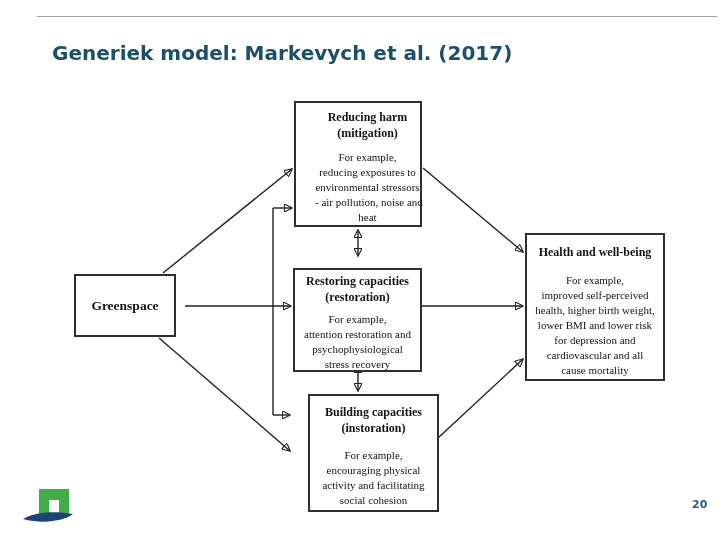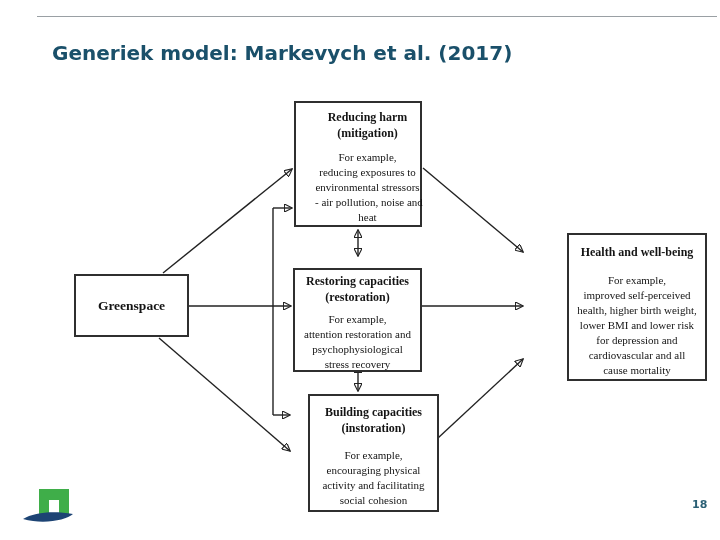--- a/index.html
+++ b/index.html
@@ -19,30 +19,30 @@
   .diagram{position:absolute;left:0;top:0;width:720px;height:540px;}
   .arrows{position:absolute;left:0;top:0;}
   .arrows path{stroke:#222;stroke-width:1.4;fill:none;}
   .node{
     position:absolute;box-sizing:border-box;background:#fff;
     border:2px solid #2f2f2f;color:#141414;text-align:center;
     font-family:"Liberation Serif",serif;
   }
   .node .ntitle{font-weight:bold;font-size:12px;line-height:15.5px;white-space:pre;}
   .node .nbody{font-size:11px;line-height:15px;white-space:pre;}
-  .node-greenspace{left:74px;top:274px;width:115px;height:63px;
+  .node-greenspace{left:74px;top:274px;width:102px;height:63px;
     display:flex;align-items:center;justify-content:center;}
   .node-greenspace .ntitle{font-size:13.5px;}
   .node-reducing{left:294px;top:101px;width:128px;height:126px;padding-top:7px;padding-left:19px;}
   .node-reducing .nbody{margin-top:9px;}
   .node-restoring{left:293px;top:268px;width:129px;height:104px;padding-top:4px;}
   .node-restoring .nbody{margin-top:7px;}
   .node-building{left:308px;top:394px;width:131px;height:118px;padding-top:9px;}
   .node-building .nbody{margin-top:12px;}
-  .node-health{left:525px;top:233px;width:140px;height:148px;padding-top:10px;margin-left:42px;}
+  .node-health{left:525px;top:233px;width:140px;height:148px;padding-top:10px;}
   .node-health .nbody{margin-top:12px;}
   .logo{position:absolute;left:20px;top:484px;}
   .page-number{
     position:absolute;left:692px;top:498px;
     font-family:"DejaVu Sans",sans-serif;font-size:11px;font-weight:bold;
     color:#2a5f74;
   }
 </style>
 </head>
 <body>
@@ -117,15 +117,15 @@
 cause mortality</div>
     </div>
 
   </div>
 
   <svg class="logo" width="56" height="46" viewBox="0 0 56 46">
     <path d="M19 5 H49 V31 H39 V16 H29 V31 H19 Z" fill="#3fae49"></path>
     <path d="M3 35 C 14 28, 34 26.5, 53 30 C 46 36, 24 41, 3 35 Z" fill="#1d4474"></path>
   </svg>
 
-  <div class="page-number">18</div>
+  <div class="page-number">20</div>
 
 </div>
 
 </body></html>

